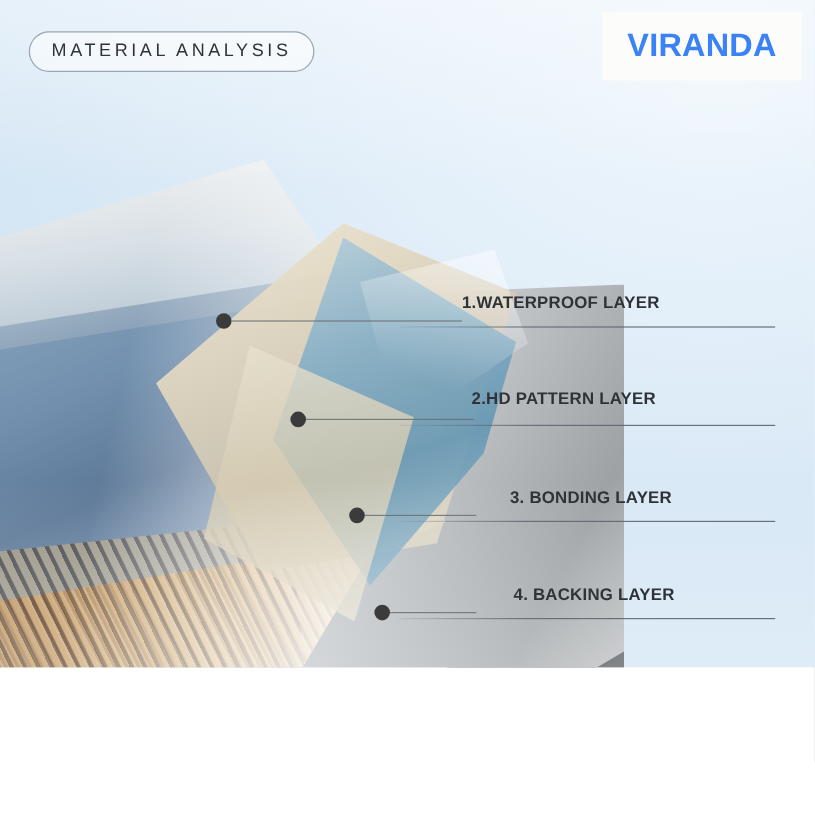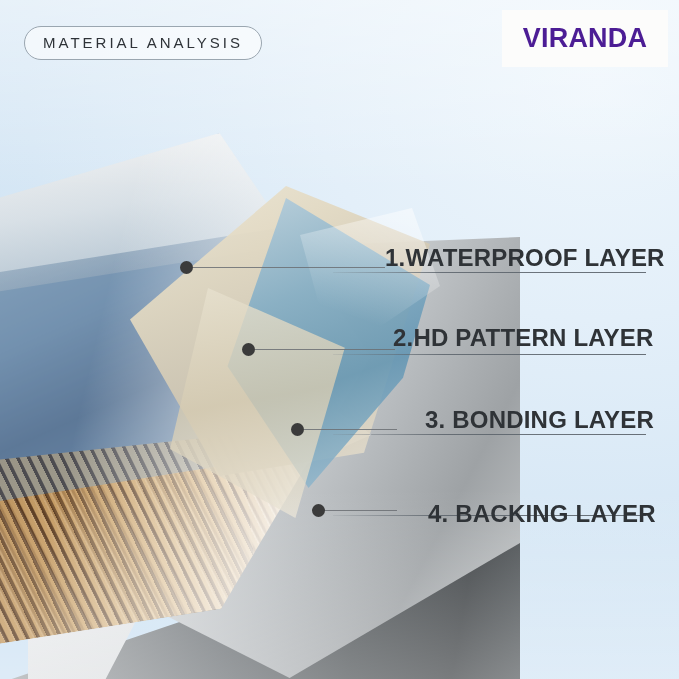--- a/index.html
+++ b/index.html
@@ -3,21 +3,21 @@
 <meta charset="utf-8">
 <style>
   * { margin:0; padding:0; box-sizing:border-box; }
   html, body {
     width:679px; height:679px;
     font-family:"Liberation Sans", sans-serif;
     overflow:hidden;
   }
   #stage {
     position:relative;
-    width:679px; height:679px;
+    width:679px; height:556px;
     background:
       radial-gradient(120% 100% at 88% 12%, #eef6fc 0%, #e3eff9 35%, #d6e7f5 70%, #cfe3f4 100%);
     overflow:hidden;
   }
   
   #bg-sheen{
     position:absolute; inset:0;
     background:linear-gradient(180deg, rgba(255,255,255,.45) 0%, rgba(255,255,255,0) 28%,
                rgba(255,255,255,0) 72%, rgba(255,255,255,.30) 100%);
     pointer-events:none;
@@ -43,21 +43,21 @@
   #title div{ display:block; }
 
   #logo-box{
     position:absolute; left:502px; top:10px;
     width:166px; height:57px;
     background:#fcfcfb;
     display:flex; align-items:center; justify-content:center;
     box-shadow:0 0 0 0 rgba(0,0,0,0);
   }
   #logo-box span{
-    font-size:27px; font-weight:bold; letter-spacing:.2px; color:#4c1d95;
+    font-size:27px; font-weight:bold; letter-spacing:.2px; color:#3b82f6;
   }
 
   
   #art{ position:absolute; left:0; top:168px; width:520px; height:511px; }
 
   .lyr{ position:absolute; }
 
   
   #backing{
     left:0; top:175px; width:520px; height:340px;
@@ -156,21 +156,21 @@
   }
   .dot{
     position:absolute; width:13px; height:13px; border-radius:50%;
     background:#3b3b3b;
   }
   .lead{
     position:absolute; height:1px; background:#6b6f73; opacity:.85;
   }
   .lbl{
     position:absolute;
-    font-size:24px; font-weight:bold; letter-spacing:.2px;
+    font-size:14px; font-weight:bold; letter-spacing:.2px;
     color:#2f3337; white-space:nowrap;
     text-align:right;
   }
   .rule{
     position:absolute; height:1.3px;
     background:linear-gradient(90deg, rgba(120,128,136,.15) 0%, rgba(90,98,106,.85) 35%, rgba(90,98,106,.9) 100%);
   }
 </style>
 </head>
 <body>
@@ -217,16 +217,16 @@
       <div class="lead" style="left: 255px; top: 349px; width: 140px;"></div>
       <div class="rule" style="left: 333px; top: 354px; width: 313px;"></div>
       <div class="lbl" style="left: 393px; top: 324px;">2.HD PATTERN LAYER</div>
       <div class="dot" style="left: 291px; top: 423px;"></div>
       <div class="lead" style="left: 304px; top: 429px; width: 93px;"></div>
       <div class="rule" style="left: 333px; top: 434px; width: 313px;"></div>
       <div class="lbl" style="left: 425px; top: 406px;">3. BONDING LAYER</div>
       <div class="dot" style="left: 312px; top: 504px;"></div>
       <div class="lead" style="left: 325px; top: 510px; width: 72px;"></div>
       <div class="rule" style="left: 333px; top: 515px; width: 313px;"></div>
-      <div class="lbl" style="left: 428px; top: 487px; margin-top: 13px;">4. BACKING LAYER</div>
+      <div class="lbl" style="left: 428px; top: 487px;">4. BACKING LAYER</div>
     </div>
 
 </div>
 
 </body></html>

